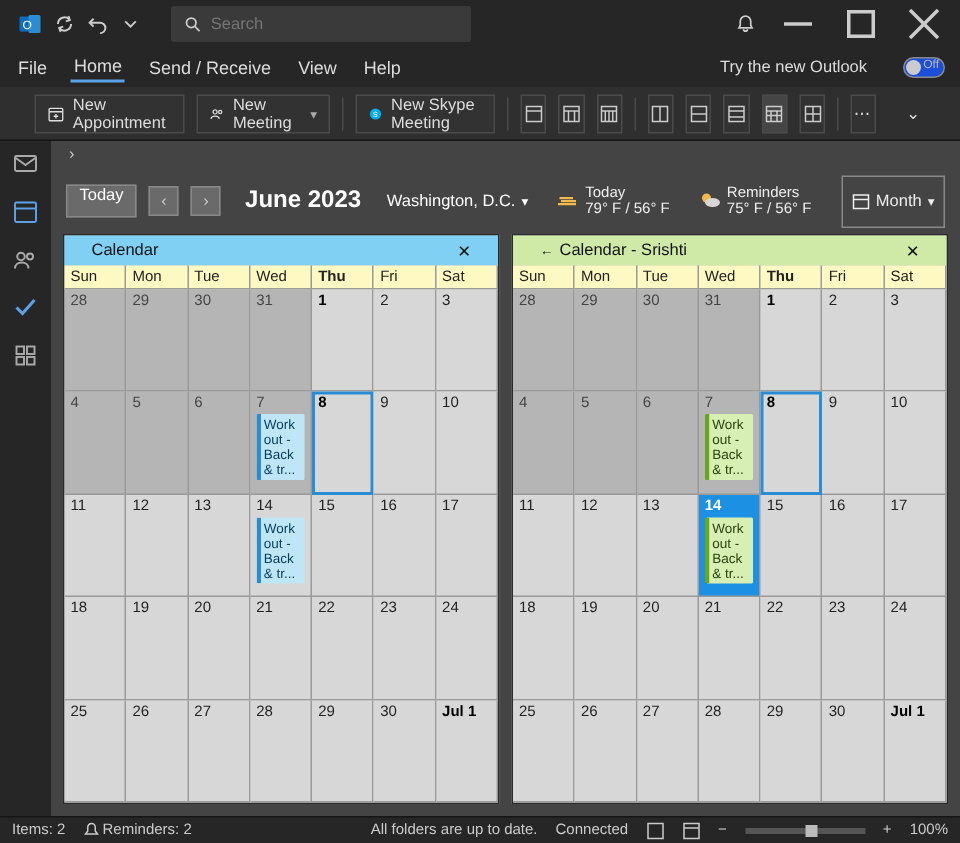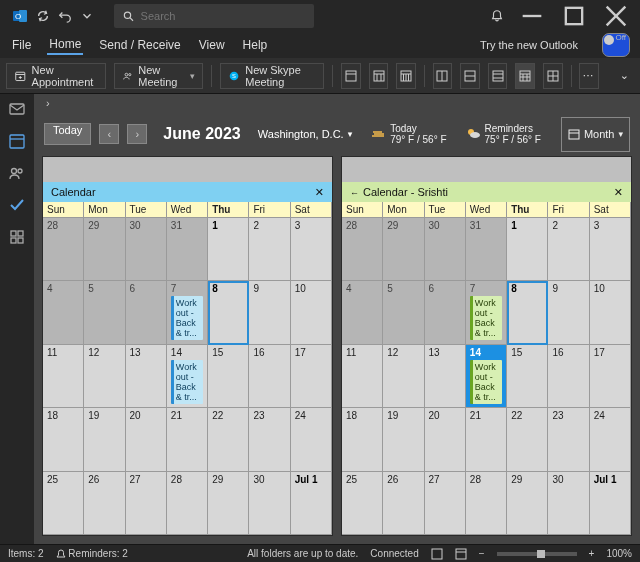--- a/index.html
+++ b/index.html
@@ -14,26 +14,26 @@
   .search-wrap input { background: transparent; border: none; color: #ccc; outline: none; width: 100%; font-size: 11px; }
   .tb-right { margin-left: auto; display: flex; align-items: center; gap: 14px; padding-right: 6px; }
   .win-btn { width: 28px; height: 28px; display: inline-flex; align-items: center; justify-content: center; cursor: pointer; }
 
   
   .menubar { height: 26px; background: #262626; display: flex; align-items: center; padding: 0 10px; gap: 14px; font-size: 12px; }
   .menu-item { color: #ddd; cursor: pointer; padding: 2px 2px; }
   .menu-item.active { border-bottom: 2px solid #5aa3e8; }
   .menubar .spacer { flex: 1; }
   .try { display: flex; align-items: center; gap: 24px; font-size: 11px; color: #ddd; justify-content: flex-end; }
-  .toggle { width: 28px; height: 24px; border: 1px solid #888; border-radius: 7px; position: relative; background: #1d4ed8; }
+  .toggle { width: 28px; height: 14px; border: 1px solid #888; border-radius: 7px; position: relative; background: #1d4ed8; }
   .toggle .knob { position: absolute; width: 10px; height: 10px; background: #ccc; border-radius: 50%; top: 1px; left: 1px; }
   .toggle .off { position: absolute; right: 3px; top: -1px; font-size: 8px; color: #bbb; }
 
   
-  .ribbon { height: 36px; background: #2f2f2f; border-bottom: 1px solid #151515; display: flex; align-items: center; padding: 0 6px; gap: 8px; }
+  .ribbon { height: 36px; background: #2f2f2f; border-bottom: 1px solid #151515; display: flex; align-items: center; padding: 0 23px; gap: 8px; }
   .rbtn { height: 26px; display: inline-flex; align-items: center; gap: 6px; padding: 0 8px; border: 1px solid #4a4a4a; background: #323232; color: #ddd; cursor: pointer; font-size: 11px; }
   .rbtn.small { width: 26px; justify-content: center; padding: 0; }
   .rbtn.active { background: #454545; }
   .rsep { width: 1px; height: 22px; background: #4a4a4a; }
   .ric { width: 14px; height: 14px; display: inline-flex; }
   .chev { font-size: 9px; color: #aaa; margin-left: 2px; }
 
   
   .shell { display: flex; height: calc(562px - 32px - 26px - 36px - 18px); }
   .rail { width: 34px; background: #262626; display: flex; flex-direction: column; align-items: center; padding-top: 6px; gap: 14px; }
@@ -48,21 +48,21 @@
   .navbtn { width: 20px; height: 20px; background: #6a6a6a; border: 1px solid #888; display: inline-flex; align-items: center; justify-content: center; cursor: pointer; }
   .month-title { color: #fff; font-size: 16px; font-weight: 600; margin-left: 8px; }
   .head .spacer { flex: 1; }
   .loc { color: #fff; font-size: 11px; display: flex; align-items: center; gap: 4px; cursor:pointer; }
   .weather { display: flex; align-items: center; gap: 4px; margin-left: 10px; color:#eee; }
   .weather .lbl { font-size: 10px; line-height: 11px; }
   .view-sel { margin-left: 12px; height: 35px; display: inline-flex; align-items: center; gap: 4px; padding: 0 6px; border: 1px solid #888; cursor: pointer; font-size: 11px; color:#eee; }
 
   .grids { flex: 1; display: flex; gap: 8px; padding: 0 8px 8px 8px; overflow:hidden;}
   .cal { flex: 1; display: flex; flex-direction: column; border: 1px solid #2a2a2a; background: #bfbfbf; min-width:0;}
-  .cal-title { height: 20px; display: flex; align-items: center; padding: 0 8px; font-size: 11px; color: #111; margin-top: 25px; }
+  .cal-title { height: 20px; display: flex; align-items: center; padding: 0 18px; font-size: 11px; color: #111; }
   .cal-a .cal-title { background: #7fd0f2; }
   .cal-b .cal-title { background: #cfe9a6; }
   .cal-title .arrow { margin-right: 4px; font-size: 9px; }
   .cal-title .close { margin-left: auto; cursor: pointer; }
 
   .dow { display: grid; grid-template-columns: repeat(7, 1fr); background: #fef9c3; }
   .dow div { border-right: 1px solid #9a9a9a; border-bottom: 1px solid #9a9a9a; padding: 2px 4px; font-size: 10px; color: #222; }
   .cells { flex:1; display: grid; grid-template-columns: repeat(7, 1fr); grid-template-rows: repeat(5, 1fr); }
   .cell { border-right: 1px solid #9a9a9a; border-bottom: 1px solid #9a9a9a; background: #d7d7d7; position: relative; font-size: 10px; color: #222; padding: 2px 4px; cursor:pointer; overflow:hidden;}
   .cell.dim { background: #b5b5b5; color: #444; }

